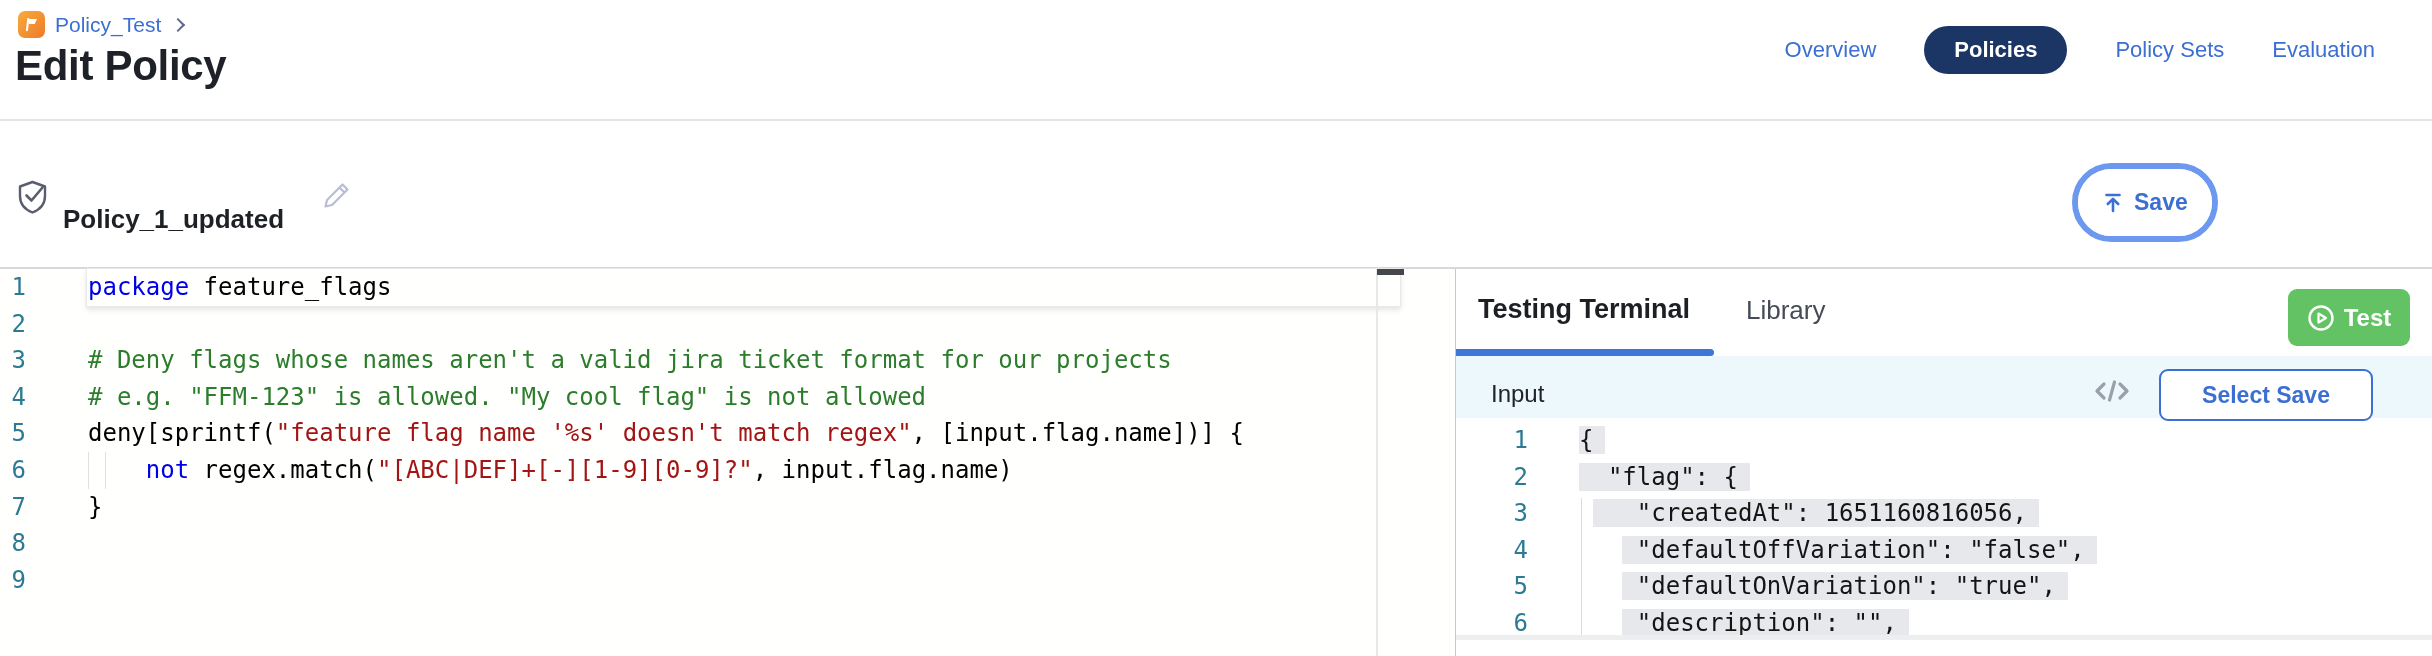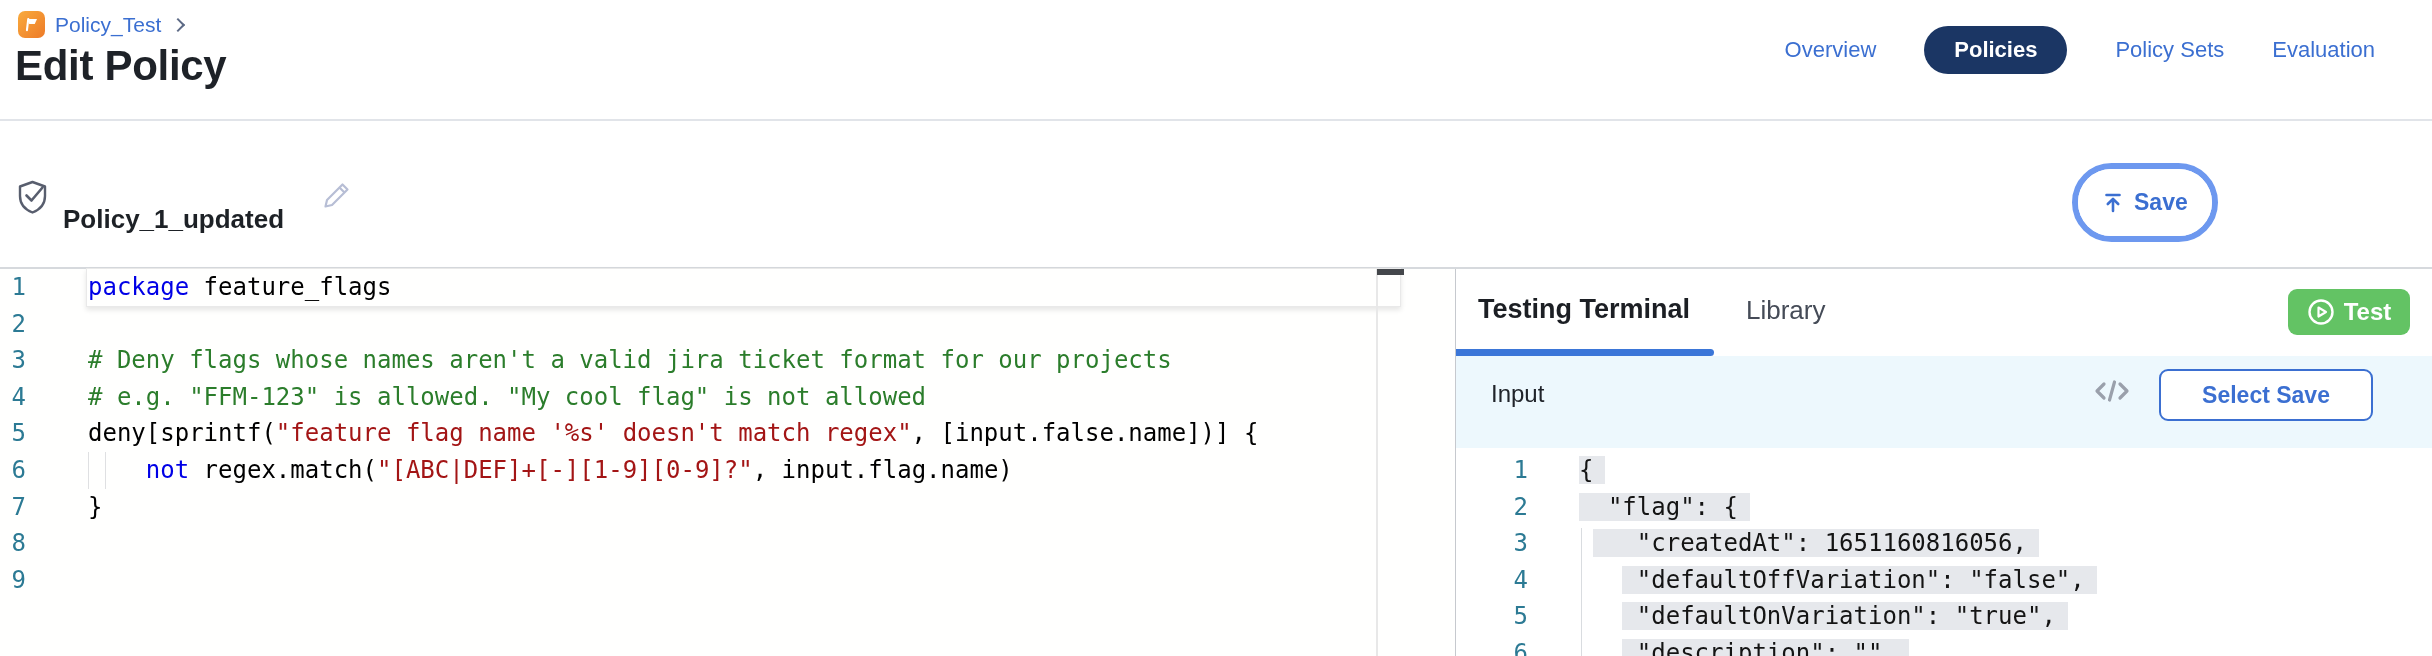--- a/index.html
+++ b/index.html
@@ -54,22 +54,22 @@
   .iguide{position:absolute;top:0;bottom:0;width:1px;background:#dfe0e2;}
   .vtrack{position:absolute;left:1376px;top:0;bottom:0;width:1.5px;background:#e8e8e8;}
   .vthumb{position:absolute;left:1377px;top:0;width:27px;height:6px;background:#44474b;}
 
   
   .right-panel{position:absolute;left:1455px;top:269px;width:977px;height:387px;border-left:1.5px solid #c6c9ce;background:#fff;}
   .tabs-row{position:relative;height:87px;}
   .tab-active{position:absolute;left:22px;top:25px;font-size:27px;font-weight:700;color:#1c1f24;cursor:pointer;}
   .tab{position:absolute;left:290px;top:26px;font-size:26px;font-weight:400;color:#454b57;cursor:pointer;}
   .tab-underline{position:absolute;left:0;top:80px;width:258px;height:7px;background:var(--underline);border-radius:0 4px 4px 0;}
-  .test-btn{position:absolute;right:22px;top:20px;width:122px;height:46px;border:none;border-radius:9px;background:var(--green);color:#fff;display:flex;align-items:center;justify-content:center;gap:9px;font-family:"Liberation Sans",sans-serif;font-size:24px;font-weight:700;cursor:pointer;}
-  .input-bar{position:relative;height:92px;background:var(--inputbar);}
+  .test-btn{position:absolute;right:22px;top:20px;width:122px;height:57px;border:none;border-radius:9px;background:var(--green);color:#fff;display:flex;align-items:center;justify-content:center;gap:9px;font-family:"Liberation Sans",sans-serif;font-size:24px;font-weight:700;cursor:pointer;}
+  .input-bar{position:relative;height:62px;background:var(--inputbar);}
   .input-label{position:absolute;left:35px;top:24px;font-size:24px;font-weight:500;color:#20242a;}
   .code-toggle-icon{position:absolute;right:300px;top:20px;color:#9aa0ab;cursor:pointer;}
   .select-input-btn{position:absolute;right:59px;top:13px;width:214px;height:52px;background:#fff;border:2px solid var(--blue);border-radius:9px;color:var(--blue);font-family:"Liberation Sans",sans-serif;font-size:23px;font-weight:600;cursor:pointer;}
   .json-area{position:relative;height:222px;padding-top:4px;font-family:"DejaVu Sans Mono",monospace;font-size:24px;color:#141414;}
   .jguide{position:absolute;left:125px;top:80px;bottom:0;width:1px;background:#d9dce0;}
   .jrow{position:relative;height:36.6px;line-height:36.6px;white-space:pre;}
   .jln{position:absolute;left:0;top:0;width:72px;text-align:right;color:var(--ln);}
   .jtext{position:absolute;left:123px;top:0;}
   .hl{background:var(--hl);padding-right:12px;}
   .hscroll-track{position:absolute;left:0;bottom:0;width:100%;height:5px;background:#edeef0;}
@@ -126,21 +126,21 @@
 
   <div class="editor-top-border"></div>
 
   <div class="code-editor">
     <div class="current-line-box"></div>
     <div>
         <div class="crow"><span class="ln">1</span><span class="ctext"><span class="tk-kw">package</span><span class="tk-txt"> feature_flags</span></span></div>
         <div class="crow"><span class="ln">2</span><span class="ctext"></span></div>
         <div class="crow"><span class="ln">3</span><span class="ctext"><span class="tk-cmt"># Deny flags whose names aren't a valid jira ticket format for our projects</span></span></div>
         <div class="crow"><span class="ln">4</span><span class="ctext"><span class="tk-cmt"># e.g. "FFM-123" is allowed. "My cool flag" is not allowed</span></span></div>
-        <div class="crow"><span class="ln">5</span><span class="ctext"><span class="tk-txt">deny[sprintf(</span><span class="tk-str">"feature flag name '%s' doesn't match regex"</span><span class="tk-txt">, [input.false.name])] {</span></span></div>
+        <div class="crow"><span class="ln">5</span><span class="ctext"><span class="tk-txt">deny[sprintf(</span><span class="tk-str">"feature flag name '%s' doesn't match regex"</span><span class="tk-txt">, [input.flag.name])] {</span></span></div>
         <div class="crow"><div class="iguide" style="left: 88px;"></div><div class="iguide" style="left: 105px;"></div><span class="ln">6</span><span class="ctext"><span class="tk-txt">    </span><span class="tk-kw">not</span><span class="tk-txt"> regex.match(</span><span class="tk-str">"[ABC|DEF]+[-][1-9][0-9]?"</span><span class="tk-txt">, input.flag.name)</span></span></div>
         <div class="crow"><span class="ln">7</span><span class="ctext"><span class="tk-txt">}</span></span></div>
         <div class="crow"><span class="ln">8</span><span class="ctext"></span></div>
         <div class="crow"><span class="ln">9</span><span class="ctext"></span></div>
       </div>
     <div class="vtrack"></div>
     <div class="vthumb"></div>
   </div>
 
   <div class="right-panel">

